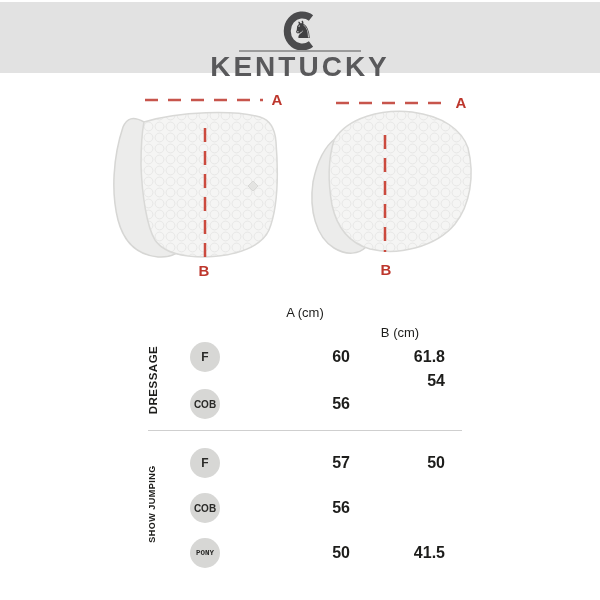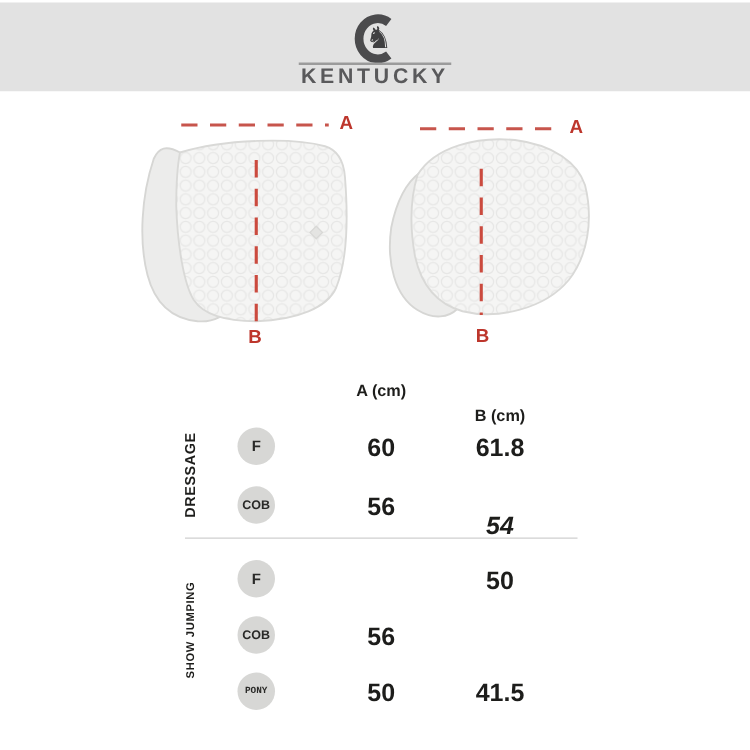--- a/index.html
+++ b/index.html
@@ -4,42 +4,42 @@
 <style>
   html,body{margin:0;padding:0;background:#ffffff;}
   body{font-family:"Liberation Sans", sans-serif; color:#1d1d1b;}
   #stage{position:relative;width:600px;height:600px;background:#ffffff;overflow:hidden;}
 
   
   .header-band{position:absolute;left:0;top:2px;width:600px;height:71px;background:#e2e2e2;}
   .emblem{position:absolute;left:282px;top:9px;width:36px;height:40px;}
   .brand-rule{position:absolute;left:239px;top:48px;width:122px;height:2px;background:#9b9b9b;}
   .brand-word{position:absolute;left:0;top:49px;width:600px;text-align:center;
-    font-size:17px;font-weight:bold;letter-spacing:3px;color:#59595b;}
+    font-size:28px;font-weight:bold;letter-spacing:3px;color:#59595b;}
 
   
   .diagram-svg{position:absolute;left:0;top:85px;width:600px;height:205px;}
   .measure-label{position:absolute;transform:translate(-50%,-50%);
     font-size:15px;font-weight:bold;color:#bd362c;}
 
   
   .col-head{position:absolute;width:90px;text-align:center;top:305px;
-    font-size:13px;font-weight:bold;}
+    font-size:13px;font-weight:normal;}
   .col-head.a{left:260px;} .col-head.b{left:355px;margin-top:20px;}
   .vlabel{position:absolute;transform:translate(-50%,-50%) rotate(-90deg);
     white-space:nowrap;font-weight:bold;color:#1d1d1b;}
   .vlabel.dressage{left:153px;top:380px;font-size:11.5px;letter-spacing:0.5px;}
   .vlabel.jumping{left:152px;top:504px;font-size:9px;letter-spacing:0.5px;}
   .badge{position:absolute;left:190px;width:30px;height:30px;border-radius:50%;
     background:#d7d7d5;display:flex;align-items:center;justify-content:center;
     font-weight:bold;color:#2a2a28;}
   .badge.f{font-size:12px;}
   .badge.cob{font-size:10px;}
   .badge.pony{font-size:7.5px;font-family:Liberation Mono, monospace;}
-  .val{position:absolute;width:90px;text-align:center;font-size:20px;font-weight:bold;}
+  .val{position:absolute;width:90px;text-align:right;font-size:16px;font-weight:bold;}
   .val.a{left:260px;} .val.b{left:355px;}
   .section-divider{position:absolute;left:148px;top:430px;width:314px;height:1px;background:#cfcfcf;}
 </style>
 </head>
 <body>
 
 <div id="stage">
 
   <div class="header-band">
     <svg class="emblem" viewBox="0 0 36 40">
@@ -92,25 +92,26 @@
 
   <span class="vlabel dressage">DRESSAGE</span>
   <span class="vlabel jumping">SHOW JUMPING</span>
 
   <span class="badge f" style="top:342px;">F</span>
   <span class="val a" style="top:348px;">60</span>
   <span class="val b" style="top:348px;">61.8</span>
 
   <span class="badge cob" style="top:389px;">COB</span>
   <span class="val a" style="top:395px;">56</span>
-  <span class="val b" style="top:410px;font-style:italic;">54</span>
+  <span class="val b" style="top:372px;">54</span>
 
   <div class="section-divider"></div>
 
   <span class="badge f" style="top:448px;">F</span>
+  <span class="val a" style="top:454px;">57</span>
   <span class="val b" style="top:454px;">50</span>
 
   <span class="badge cob" style="top:493px;">COB</span>
   <span class="val a" style="top:499px;">56</span>
 
   <span class="badge pony" style="top:538px;">PONY</span>
   <span class="val a" style="top:544px;">50</span>
   <span class="val b" style="top:544px;">41.5</span>
 
 </div>

